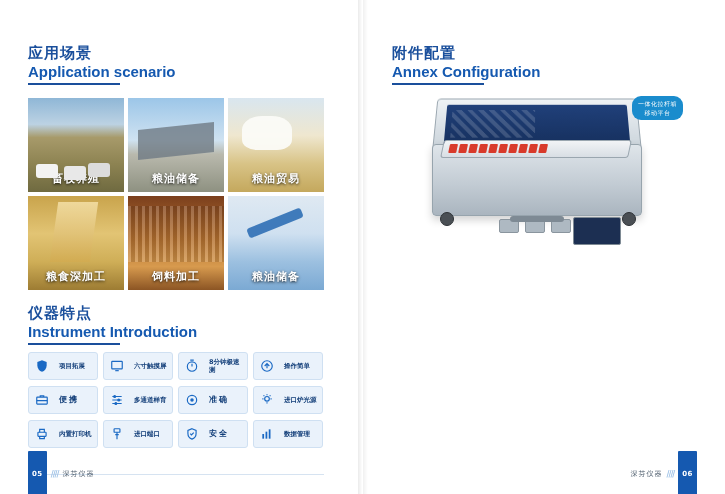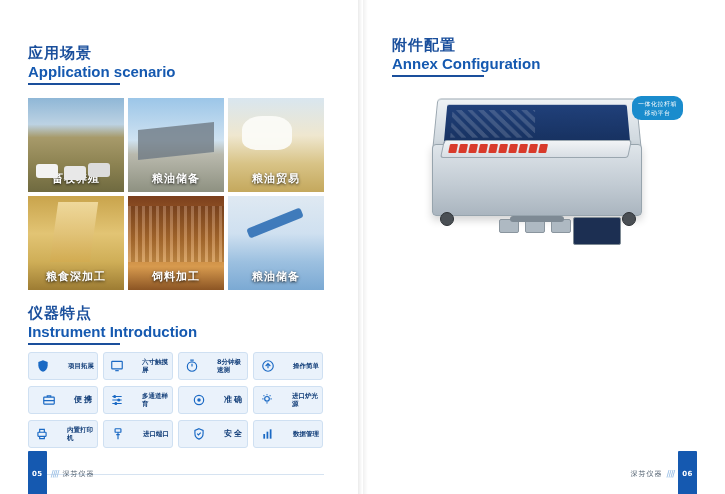--- a/index.html
+++ b/index.html
@@ -73,23 +73,22 @@
   
   .feat-grid{
     position:absolute;left:28px;top:352px;
     width:296px;
     display:grid;grid-template-columns:repeat(4,70px);
     grid-template-rows:repeat(3,28px);
     gap:6px 5px;
   }
   .feat-cell{
     background:#eaf2fb;border:1px solid #cfe0f2;border-radius:3px;
-    display:flex;align-items:center;gap:15px;padding:0 3px;
+    display:flex;align-items:center;gap:7px;padding:0 3px;
     box-sizing:border-box;
-    justify-content:flex-end;
   }
   .feat-ico{
     width:20px;height:20px;flex:0 0 20px;
     display:flex;align-items:center;justify-content:center;
     color:#1a69c4;font-size:12px;line-height:1;
   }
   .feat-ico svg{display:block;}
   .feat-txt{
     font-size:6.5px;color:#123e79;line-height:8px;letter-spacing:0;
     font-weight:bold;
@@ -347,21 +346,21 @@
     <div class="footer-rule fr-left"></div>
     <div class="footer footer-left">
       <span class="pg">05</span>
       <span class="slashes">////</span>
       <span class="brand">深芬仪器</span>
     </div>
   </div>
 
   <div class="half right">
 
-    <div class="section-title" style="left:30px;top:36px;">
+    <div class="section-title" style="left:30px;top:44px;">
       <div class="title-cn">附件配置</div>
       <div class="title-en">Annex Configuration</div>
       <div class="title-underline"></div>
     </div>
 
     <div class="hero">
       <div class="case-lid">
         <div class="lid-inner"></div>
       </div>
       <div class="case-body">

